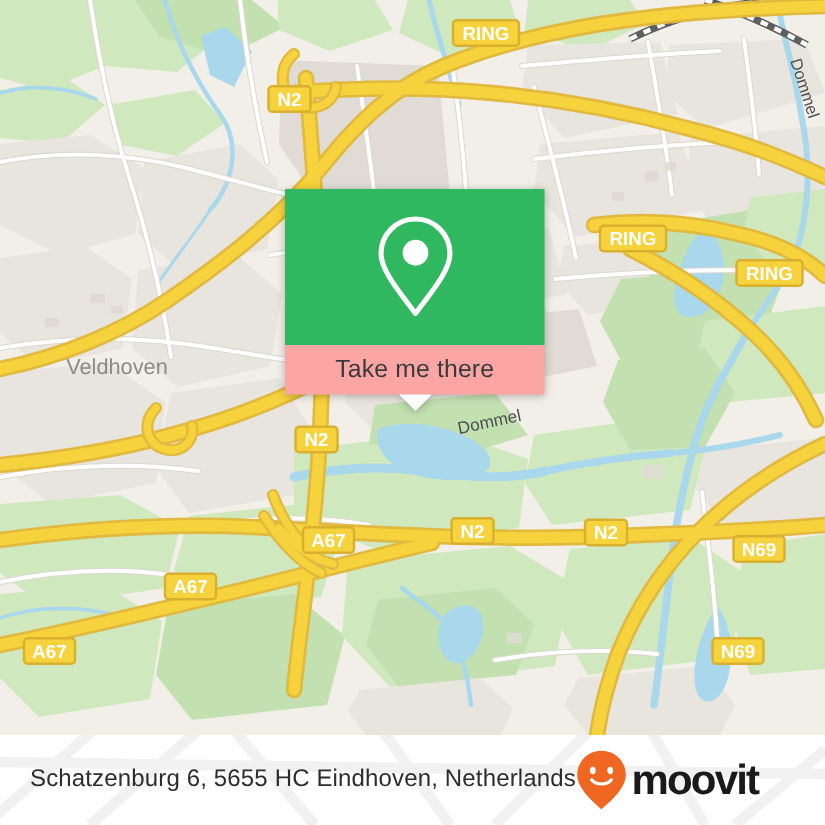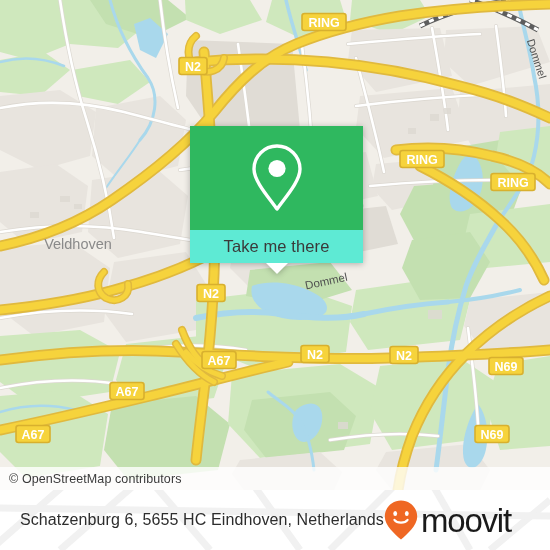--- a/index.html
+++ b/index.html
@@ -61,21 +61,21 @@
     filter: drop-shadow(0 1px 3px rgba(0,0,0,0.28));
   }
   #callout-head {
     background: #2fb85f;
     height: 104px;
     display: flex;
     align-items: center;
     justify-content: center;
   }
   #callout-body {
-    background: #5eead4;
+    background: #fca5a5;
     height: 33px;
     display: flex;
     align-items: center;
     justify-content: center;
     position: relative;
   }
   #callout-label {
     font-size: 16.5px;
     color: #3a3a3a;
     font-family: "Liberation Sans", sans-serif;
@@ -119,22 +119,22 @@
     font-family: "Liberation Sans", sans-serif;
     letter-spacing: .1px;
     white-space: nowrap;
   }
   #brand {
     display: flex;
     align-items: center;
     gap: 2px;
   }
   #brand-word {
-    font-size: 33px;
-    font-weight: normal;
+    font-size: 28px;
+    font-weight: bold;
     color: #1a1a1a;
     letter-spacing: -1.2px;
     font-family: "Liberation Sans", sans-serif;
     line-height: 1;
     margin-left: 1px;
   }
 </style>
 </head>
 <body>
 
@@ -393,23 +393,20 @@
             <rect x="489" y="357.5" width="34" height="17" rx="2.5" fill="#f6d33c" stroke="#d8b02e" stroke-width="1.6"></rect>
             <text x="506" y="370.6" text-anchor="middle" font-size="12.5" font-weight="bold" font-family="Liberation Sans, sans-serif" fill="#ffffff">N69</text>
           </g>
           <g>
             <rect x="475" y="425.5" width="34" height="17" rx="2.5" fill="#f6d33c" stroke="#d8b02e" stroke-width="1.6"></rect>
             <text x="492" y="438.6" text-anchor="middle" font-size="12.5" font-weight="bold" font-family="Liberation Sans, sans-serif" fill="#ffffff">N69</text>
           </g>
         </g>
     </svg>
 
-    <div id="attrib-bar">
-      <span id="attrib-text">© OpenStreetMap contributors</span>
-    </div>
 
     <div id="callout">
       <div id="callout-head">
         <svg width="58" height="72" viewBox="0 0 58 72">
           <path d="M29 4 C16.3 4 6 14.3 6 27 C6 39 20 54.5 29 67 C38 54.5 52 39 52 27 C52 14.3 41.7 4 29 4 Z" fill="none" stroke="#ffffff" stroke-width="3.4" stroke-linejoin="round"></path>
           <circle cx="29" cy="26.5" r="8.6" fill="#ffffff"></circle>
         </svg>
       </div>
       <div id="callout-body">
         <span id="callout-label">Take me there</span>

